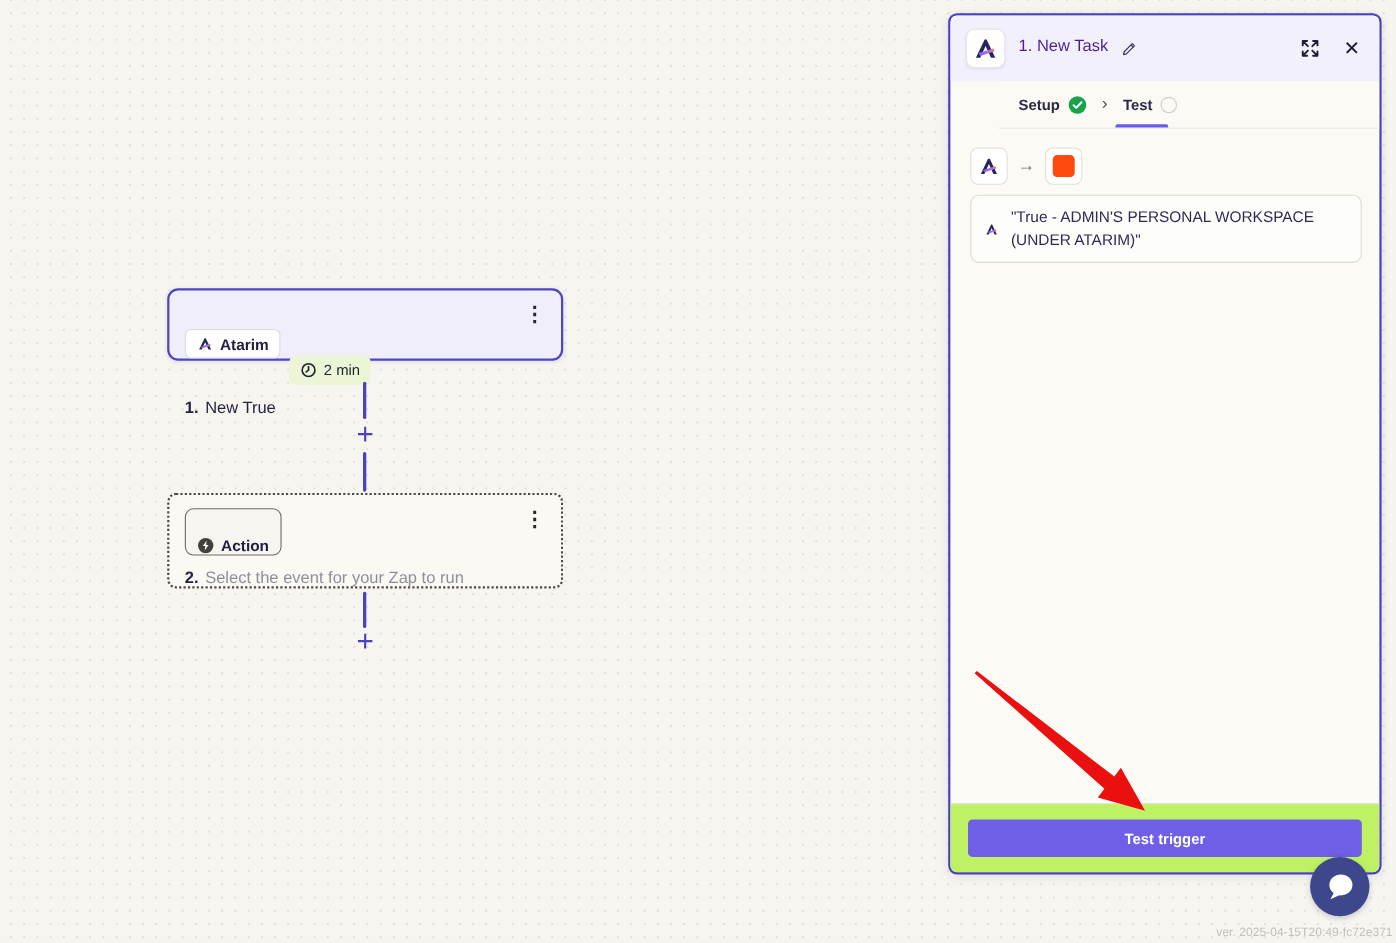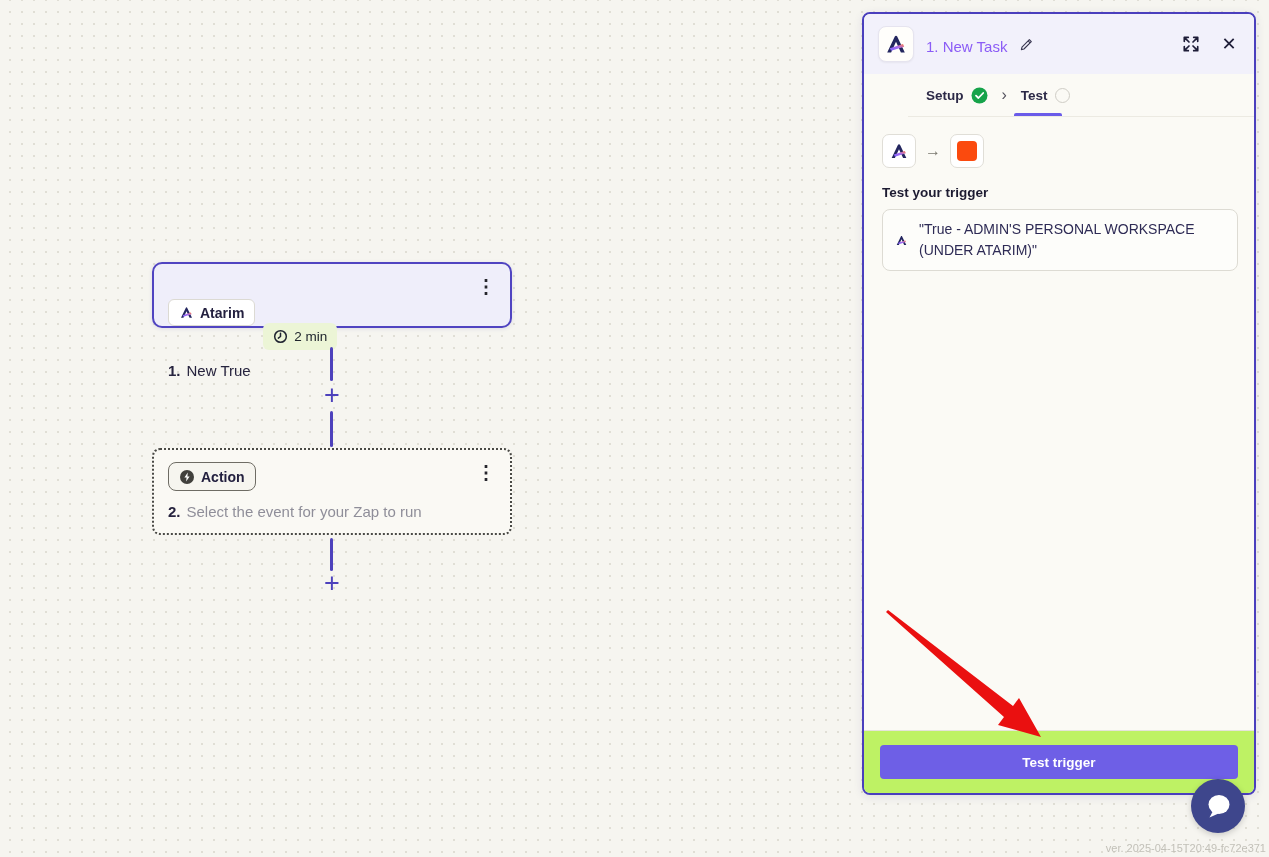--- a/index.html
+++ b/index.html
@@ -37,21 +37,21 @@
   .chip-row { display:flex; align-items:center; gap:8px; }
   .chip {
     display:inline-flex; align-items:center; gap:6px;
     height:27px; padding:0 10px; border-radius:6px;
     font-size:14px;
   }
   .chip-app { background:#ffffff; border:1px solid #dcdad3; font-weight:700; color:#23203f; }
   .chip-timer { background:#ecf5d6; color:#20262e; font-size:13.5px;margin-top:48px; }
   .chip-action {
     background:#f6f5ef; border:1.5px solid #6e6c64; border-radius:8px;
-    font-weight:700; color:#23203f; height:29px;
+    font-weight:700; color:#23203f; height:43px;align-items:flex-end;
   }
   .kebab {
     position:absolute; right:14px; top:12px;
     font-size:19px; line-height:22px; color:#26262c;
     width:20px; text-align:center; letter-spacing:0; cursor:pointer;
     font-weight:700;
   }
   .step-title { margin-top:12px; font-size:15px; display:flex; gap:6px; align-items:baseline; }
   .step-num { font-weight:700; color:#26233e; }
   .t1 { font-weight:500; color:#26233e; }
@@ -81,21 +81,21 @@
   .panel-header {
     background:#f2f1fb; height:60px;
     display:flex; align-items:center; padding:0 14px; gap:12px;
   }
   .logo-box {
     width:36px; height:36px; background:#fffefb;
     border:1px solid #e6e4ef; border-radius:8px;
     display:flex; align-items:center; justify-content:center;
     box-shadow:0 1px 2px rgba(0,0,0,0.05);
   }
-  .panel-title { font-size:15px; font-weight:500; color:#8b5cf6; display:flex; align-items:flex-end; gap:8px; }
+  .panel-title { font-size:15px; font-weight:500; color:#4c1d95; display:flex; align-items:flex-start; gap:8px; }
   .header-actions { margin-left:auto; display:flex; align-items:center; gap:16px; }
   .icon-btn { cursor:pointer; display:flex; align-items:center; justify-content:center; width:22px; height:22px; }
   .close-glyph { font-size:18px; color:#1e1d38; font-weight:500; }
 
   .tabs {
     display:flex; align-items:center; gap:14px;
     height:43px; padding:0 18px; position:relative;
     border-bottom:1px solid #eceae2; background:#fbfaf5;margin-left:44px;
   }
   .tab { display:flex; align-items:center; gap:7px; font-size:13.5px; font-weight:700; color:#2c2947; cursor:pointer; }
@@ -275,21 +275,20 @@
           <path d="M3.2 20.5 L10.8 4.6 C11.3 3.5 12.7 3.5 13.2 4.6 L20.8 20.5 L16.9 20.5 L12 9.8 L7.1 20.5 Z" fill="#23265f"></path>
           <path d="M5.8 16.2 L19 12.1 L20.2 14.7 L7.1 18.8 Z" fill="url(#ag)"></path>
         </svg>
       </span>
       <span class="pair-arrow">→</span>
       <span class="app-box">
         <span class="orange-square"></span>
       </span>
     </div>
 
-    <div class="test-heading">Test your trigger</div>
 
     <div class="sample-card">
       <span>
         <svg width="13" height="13" viewBox="0 0 24 24">
           <path d="M3.2 20.5 L10.8 4.6 C11.3 3.5 12.7 3.5 13.2 4.6 L20.8 20.5 L16.9 20.5 L12 9.8 L7.1 20.5 Z" fill="#23265f"></path>
           <path d="M5.8 16.2 L19 12.1 L20.2 14.7 L7.1 18.8 Z" fill="url(#ag)"></path>
         </svg>
       </span>
       <span class="sample-text">"True - ADMIN'S PERSONAL WORKSPACE (UNDER ATARIM)"</span>
     </div>

